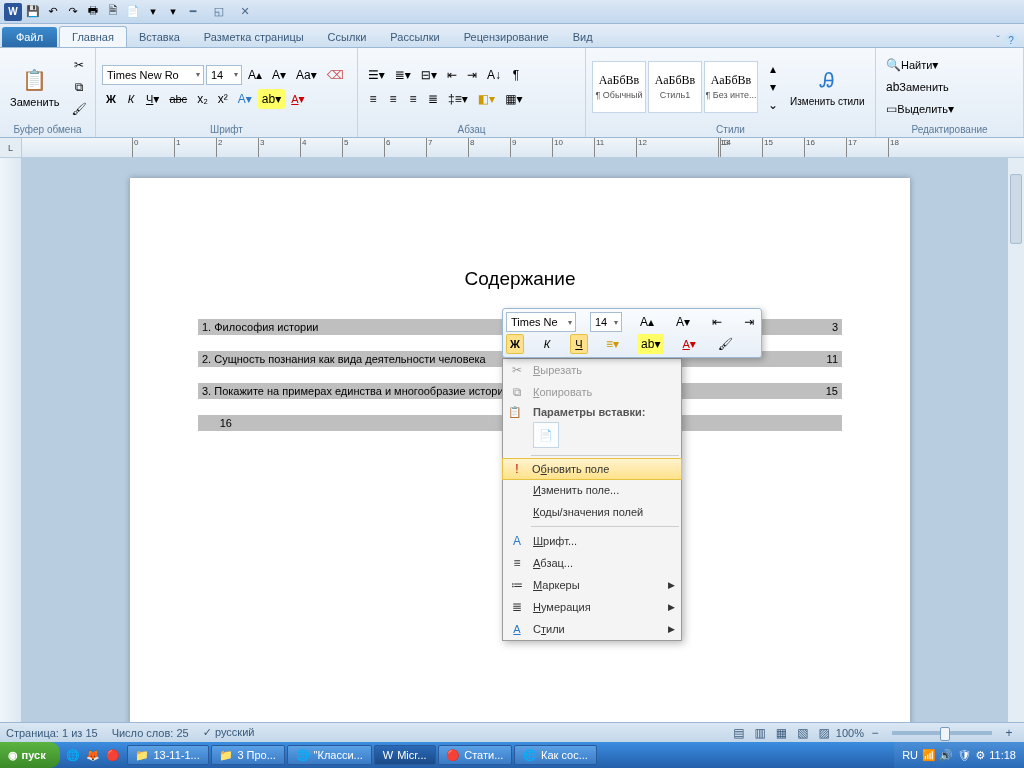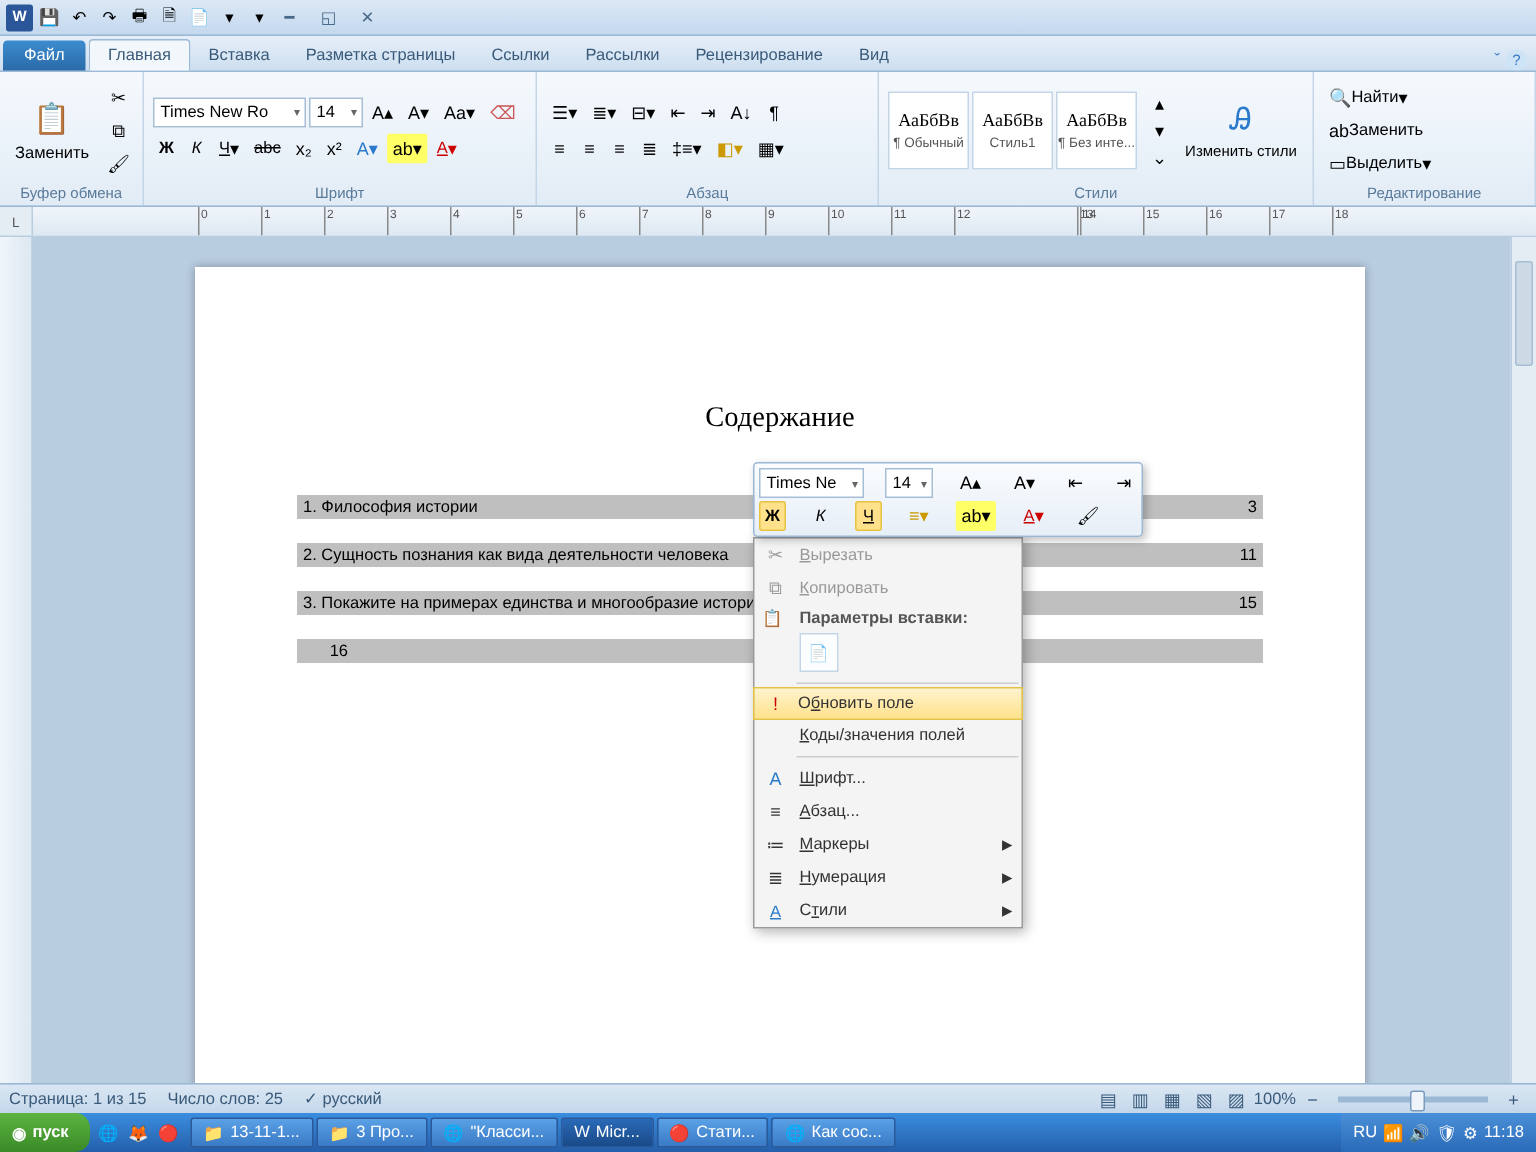--- a/index.html
+++ b/index.html
@@ -40,21 +40,21 @@
 
 .ruler-row { height:20px; background:#e4ecf4; display:flex; border-bottom:1px solid #b8cde0; }
 .ruler-corner { width:22px; border-right:1px solid #b8cde0; display:flex; align-items:center; justify-content:center; font-size:9px; color:#555;}
 .h-ruler { flex:1; background:linear-gradient(#f0f5fa,#dde8f2); position:relative; overflow:hidden; }
 .h-ruler .tick { position:absolute; top:0; height:100%; border-left:1px solid #888; font-size:8px; color:#555; padding-left:1px; }
 
 
 .doc-area { position:absolute; top:158px; left:0; right:17px; bottom:46px; background:#b8cde0; overflow:hidden; }
 .v-ruler { position:absolute; left:0; top:0; bottom:0; width:22px; background:linear-gradient(90deg,#f0f5fa,#dde8f2); border-right:1px solid #b8cde0; }
 .page { position:absolute; left:130px; top:20px; width:780px; height:1000px; background:#fff; box-shadow:0 0 6px rgba(0,0,0,.3); padding:90px 68px 60px 68px; }
-.doc-title { font-family:Liberation Serif, serif; font-size:19px; text-align:center; margin-bottom:40px; }
+.doc-title { font-family:Liberation Sans, sans-serif; font-size:19px; text-align:center; margin-bottom:29px; }
 .toc-line { font-family:"Times New Roman",serif; font-size:16px; font-weight:normal; display:flex; background:#bfbfbf; padding:2px 4px; margin-bottom:16px; }
 .toc-line .txt { flex:1; white-space:nowrap; overflow:hidden; }
 .toc-line .pg { width:30px; text-align:right; }
 
 
 .vscroll { position:absolute; top:158px; right:0; bottom:46px; width:17px; background:#e4ecf4; border-left:1px solid #b8cde0; }
 .vscroll .thumb { position:absolute; left:2px; right:2px; top:16px; height:70px; background:#cdd9e5; border:1px solid #a6bdd4; border-radius:2px; }
 
 
 .mini-tb { position:absolute; background:linear-gradient(#fafcfe,#e6eef7); border:1px solid #9bb8d5; border-radius:3px; box-shadow:2px 2px 6px rgba(0,0,0,.25); padding:3px; z-index:50; }
@@ -331,20 +331,23 @@
   <div class="hdr"><span class="ico" style="left:5px;position:absolute">📋</span><span>Параметры вставки:</span></div>
   <div class="paste-opts">
     <span class="paste-btn">📄</span>
   </div>
   <div class="sep"></div>
   <div class="item selected">
       <span class="ico" style="color:#c00">!</span>
       <span>О<u>б</u>новить поле</span>
     </div>
   <div class="item">
+      <span><u>И</u>зменить поле...</span>
+    </div>
+  <div class="item">
       <span><u>К</u>оды/значения полей</span>
     </div>
   <div class="sep"></div>
   <div class="item">
       <span class="ico" style="color:#2a7acc">A</span>
       <span><u>Ш</u>рифт...</span>
     </div>
   <div class="item">
       <span class="ico">≡</span>
       <span><u>А</u>бзац...</span>

